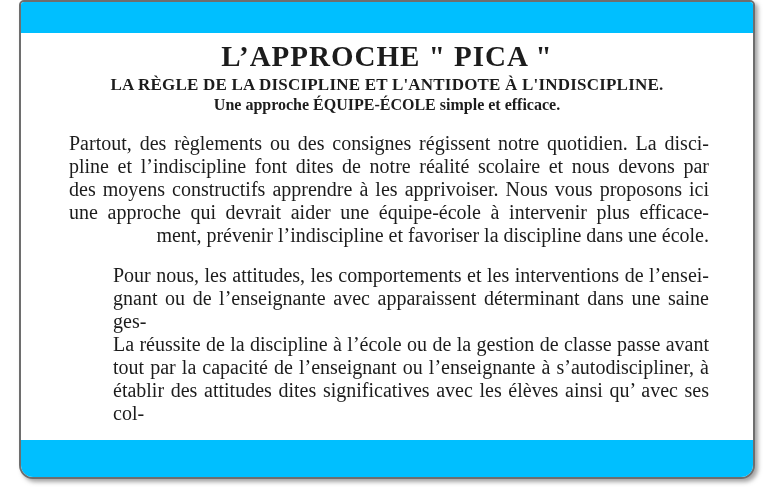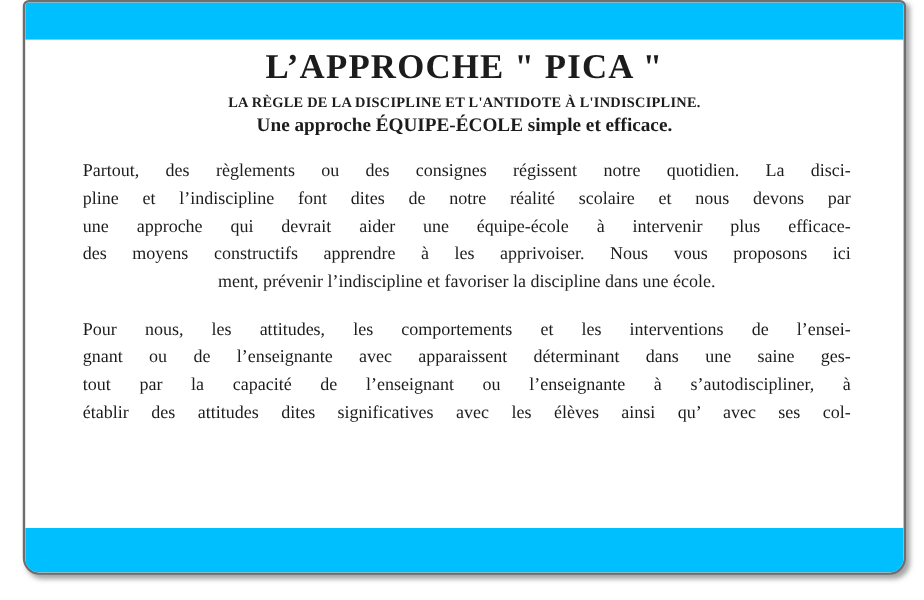--- a/index.html
+++ b/index.html
@@ -28,61 +28,62 @@
   .band.top { height: 31px; }
   .band.bottom { height: 37px; margin-top: auto; }
   .header { text-align: center; }
   .title {
     margin: 5px 0 0 0;
     font-size: 29px; line-height: 36px;
     font-weight: bold; letter-spacing: 1px;
   }
   .subtitle {
     margin: 0;
-    font-size: 12px; line-height: 22px;
+    font-size: 17px; line-height: 22px;
     font-weight: bold; letter-spacing: 0.2px;
   }
   .tagline {
     margin: 0;
     font-size: 16px; line-height: 17px;
     font-weight: bold;
   }
   .docbody {
     margin-top: 19px;
     padding: 0 44px 0 48px;
-    font-size: 15px; line-height: 23px;
+    font-size: 20px; line-height: 23px;
   }
-  .para + .para { margin-top: 17px; }
+  .para + .para { margin-top: 17px; margin-left: 44px; }
   .tline { text-align: justify; text-align-last: justify; }
-  .tline.last { text-align: center; text-align-last: auto; }
+  .tline.last { text-align: right; text-align-last: auto; }
 </style>
 </head>
 <body>
 
 <div class="page">
   <div class="card">
     <div class="band top"></div>
 
     <div class="header">
       <h1 class="title">L’APPROCHE " PICA "</h1>
       <h2 class="subtitle">LA RÈGLE DE LA DISCIPLINE ET L'ANTIDOTE À L'INDISCIPLINE.</h2>
       <h3 class="tagline">Une approche ÉQUIPE-ÉCOLE simple et efficace.</h3>
     </div>
 
     <div class="docbody">
       <div class="para">
         <div class="tline">Partout, des règlements ou des consignes régissent notre quotidien. La disci-</div>
         <div class="tline">pline et l’indiscipline font dites de notre réalité scolaire et nous devons par</div>
+        <div class="tline">des moyens constructifs apprendre à les apprivoiser. Nous vous proposons ici</div>
         <div class="tline">une approche qui devrait aider une équipe-école à intervenir plus efficace-</div>
-        <div class="tline">des moyens constructifs apprendre à les apprivoiser. Nous vous proposons ici</div>
         <div class="tline last">ment, prévenir l’indiscipline et favoriser la discipline dans une école.</div>
       </div>
       <div class="para">
         <div class="tline">Pour nous, les attitudes, les comportements et les interventions de l’ensei-</div>
         <div class="tline">gnant ou de l’enseignante avec apparaissent déterminant dans une saine ges-</div>
+        <div class="tline">La réussite de la discipline à l’école ou de la gestion de classe passe avant</div>
         <div class="tline">tout par la capacité de l’enseignant ou l’enseignante à s’autodiscipliner, à</div>
         <div class="tline">établir des attitudes dites significatives avec les élèves ainsi qu’ avec ses col-</div>
       </div>
     </div>
 
     <div class="band bottom"></div>
   </div>
 </div>
 
 </body></html>

